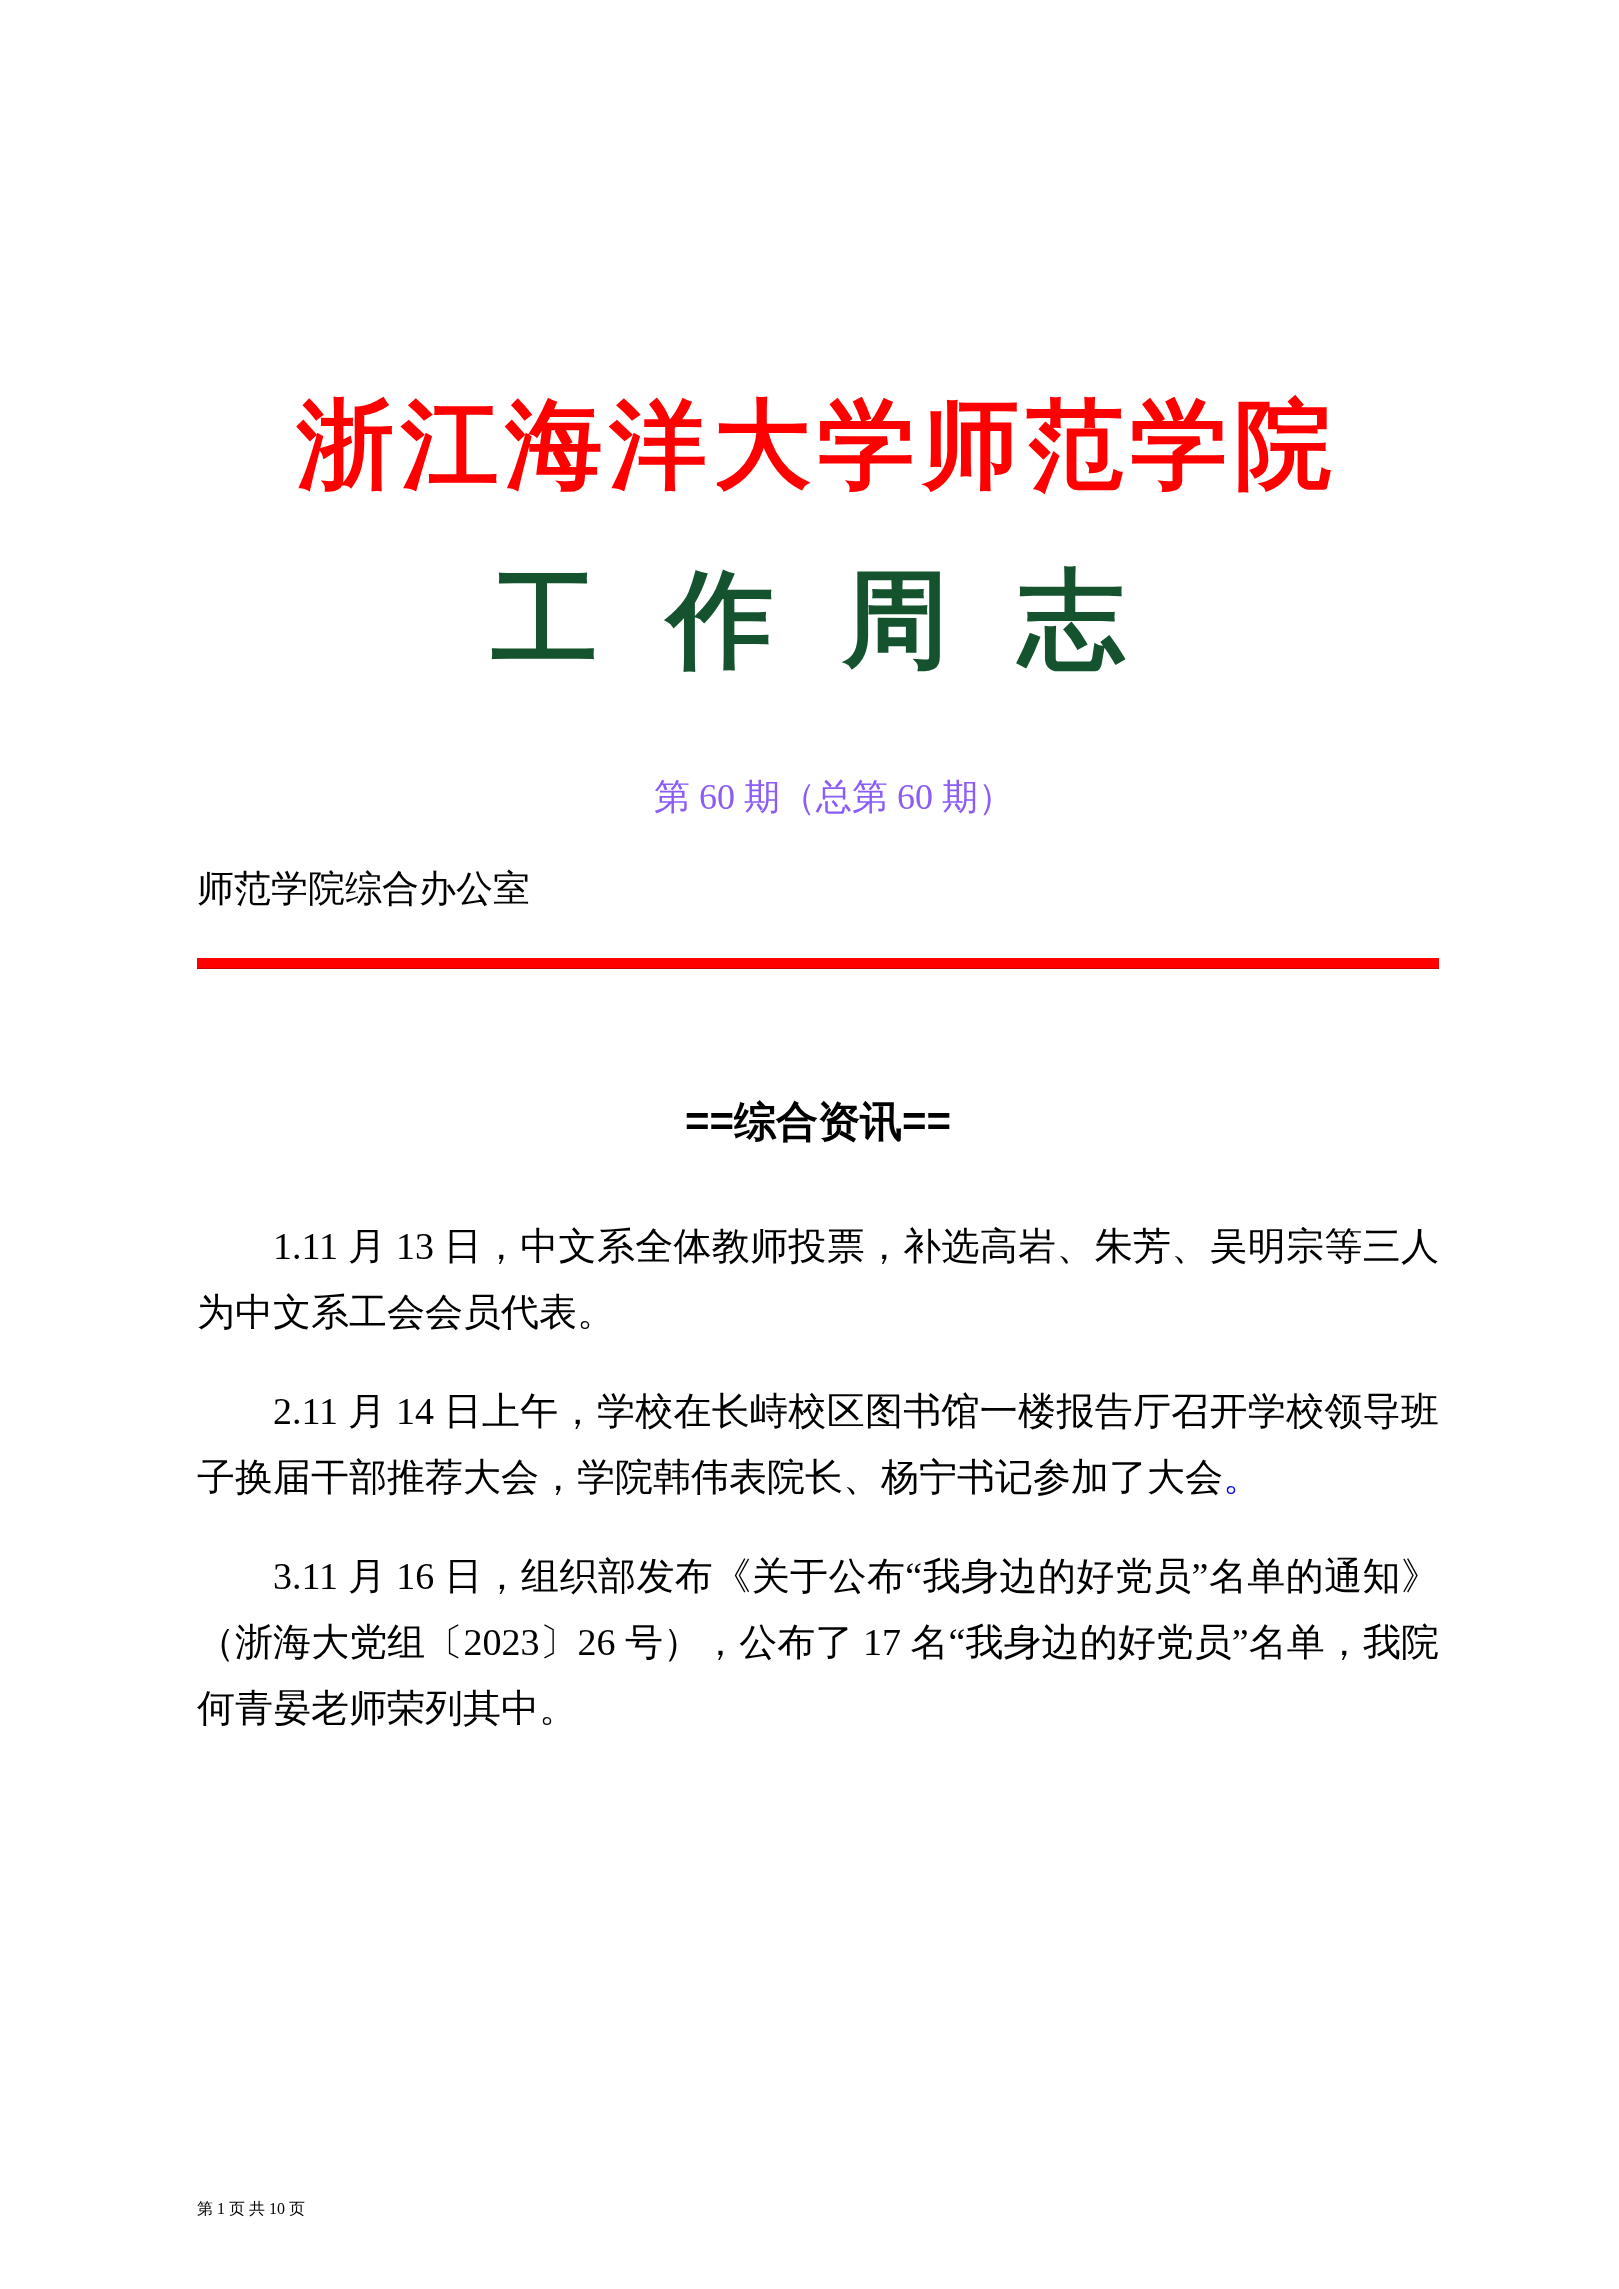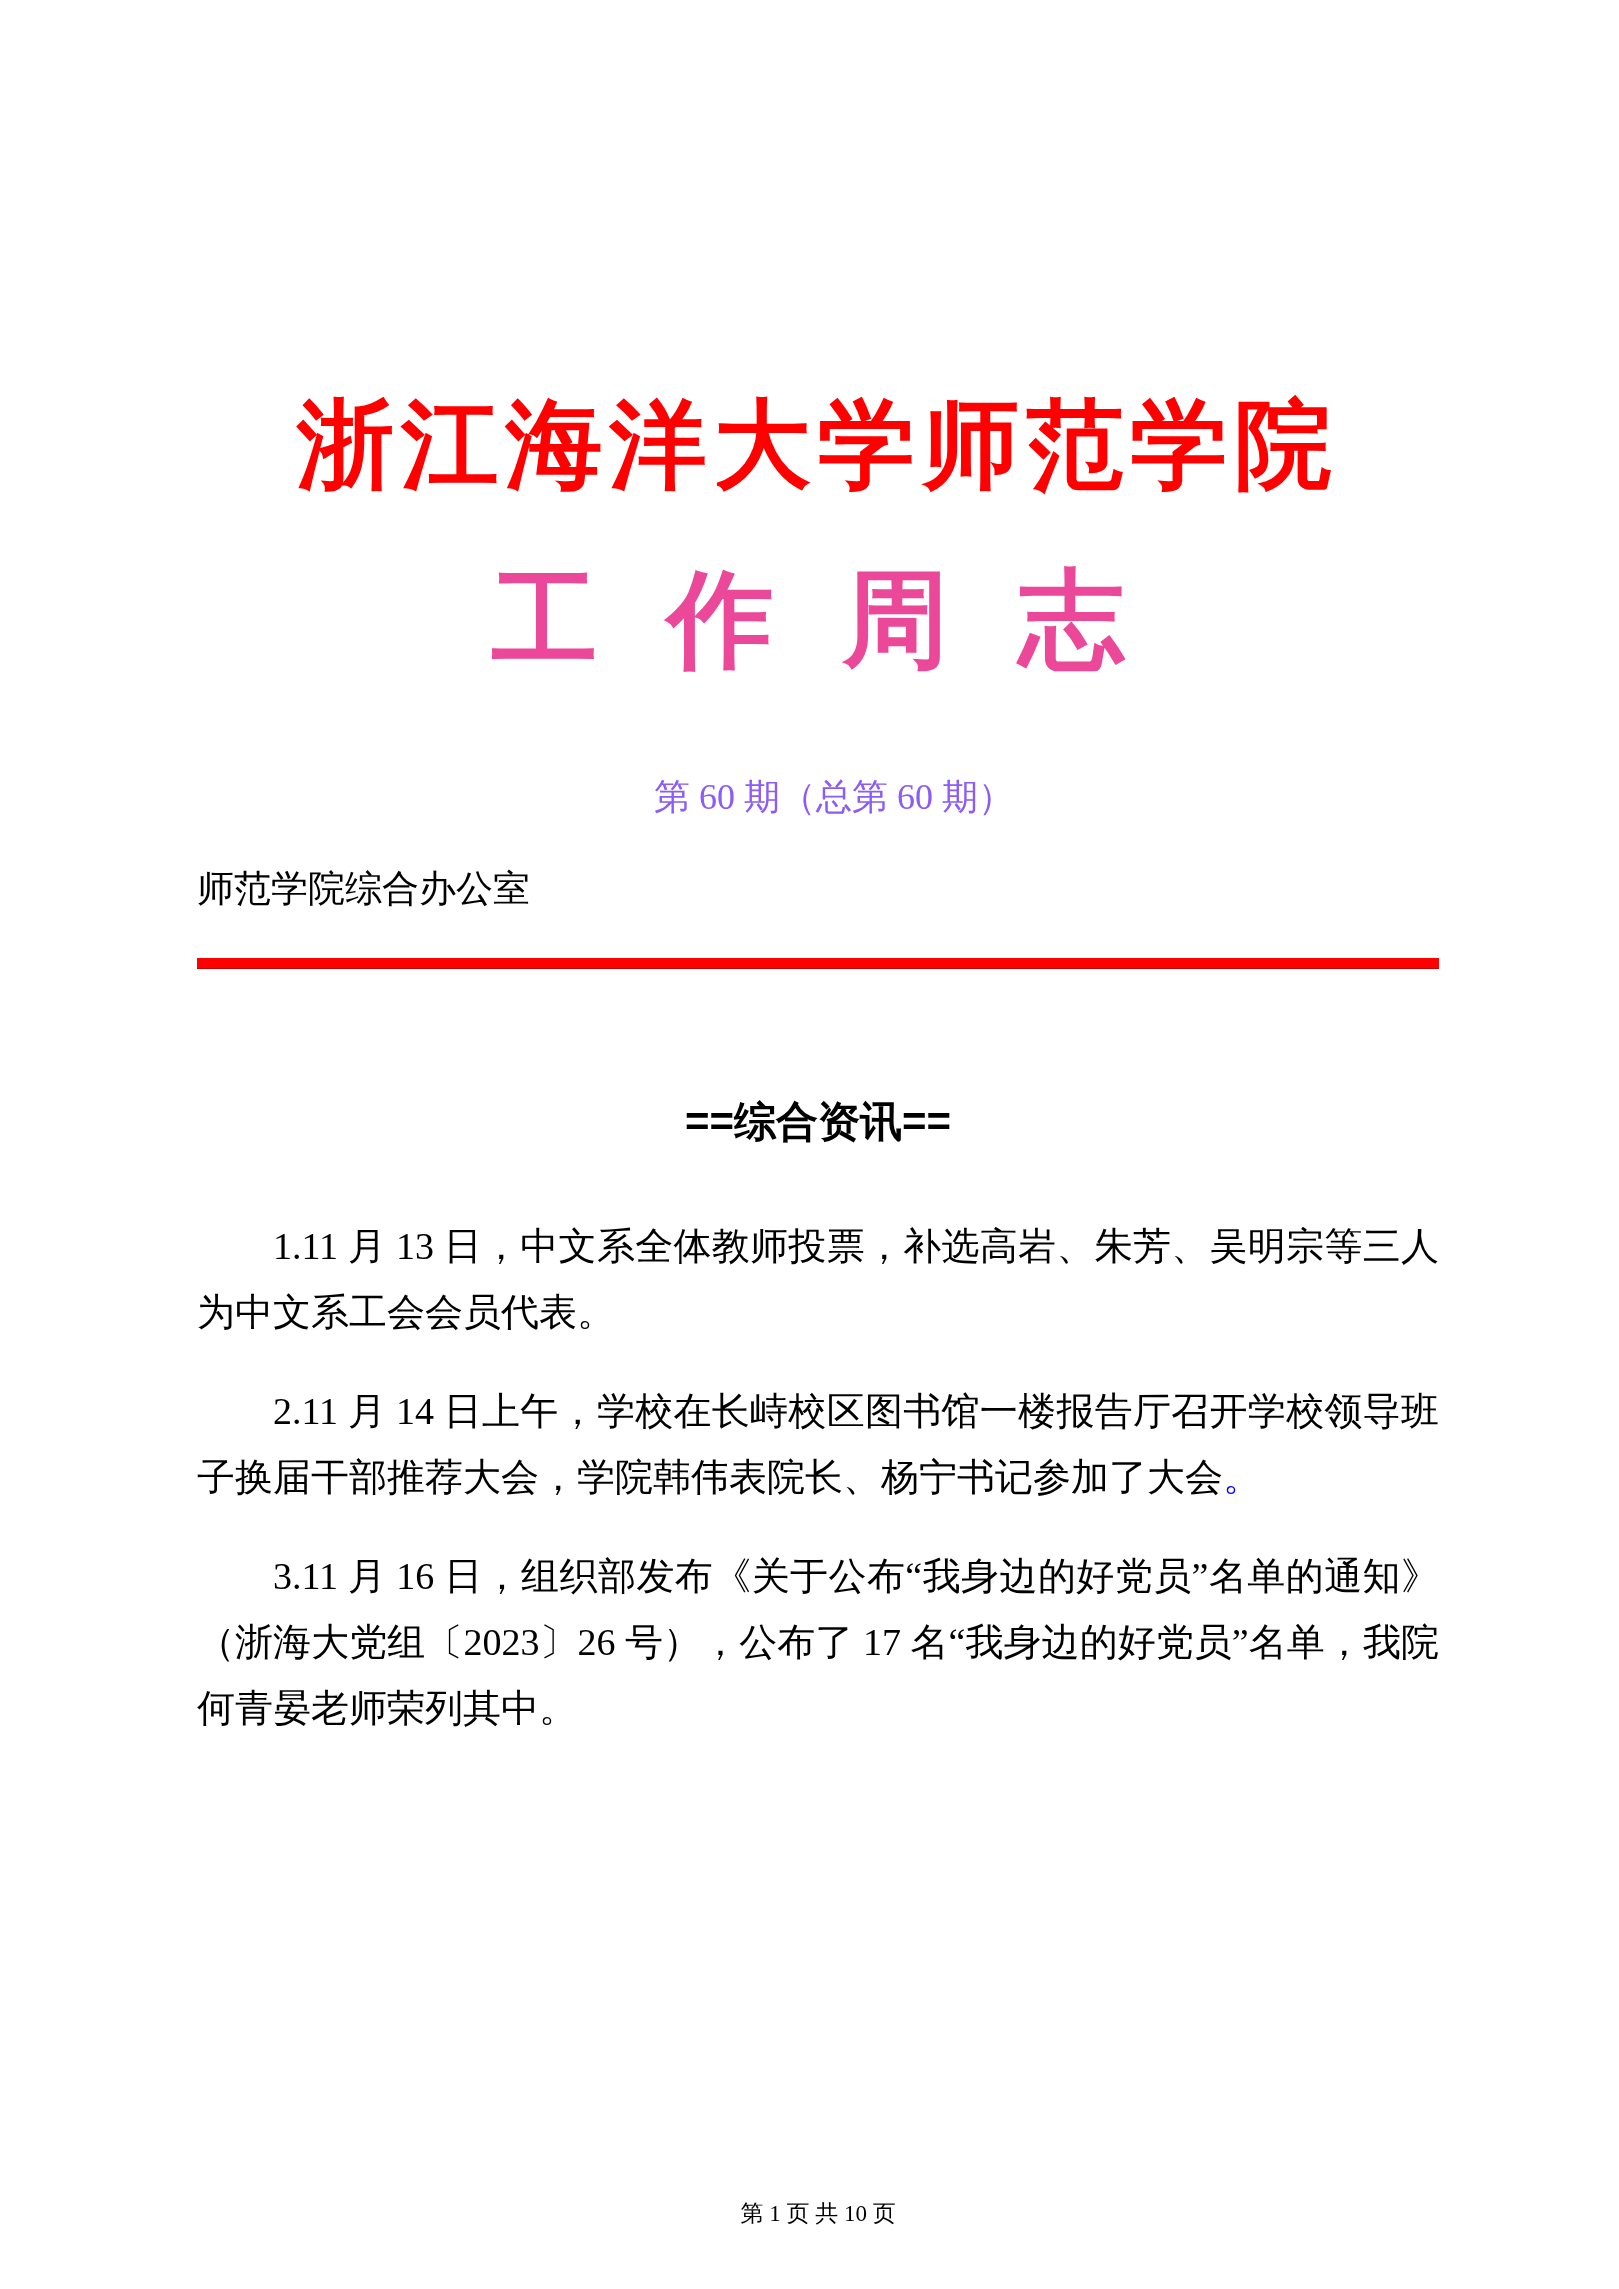--- a/index.html
+++ b/index.html
@@ -41,21 +41,21 @@
     position: absolute;
     top: 551px;
     left: 0;
     width: 100%;
     text-align: center;
     font-family: "Liberation Sans", "DejaVu Sans", sans-serif;
     font-weight: bold;
     font-size: 106px;
     line-height: 1.3;
     letter-spacing: 20px;
-    color: #ec4899;
+    color: #14532d;
     white-space: nowrap;
   }
   .issue-line {
     position: absolute;
     top: 772px;
     left: 16px;
     width: 100%;
     text-align: center;
     font-size: 36px;
     line-height: 1.4;
@@ -108,22 +108,22 @@
     color: #000000;
   }
   .blue {
     color: #0000FF;
   }
   .page-footer {
     position: absolute;
     top: 2198px;
     left: 0;
     width: 100%;
-    text-align: center;
-    font-size: 23px;
+    text-align: left;
+    font-size: 16px;
     line-height: 1.4;
     color: #000000;
   }
 </style>
 </head>
 <body>
 
 <div class="page">
   <div class="content">
 

